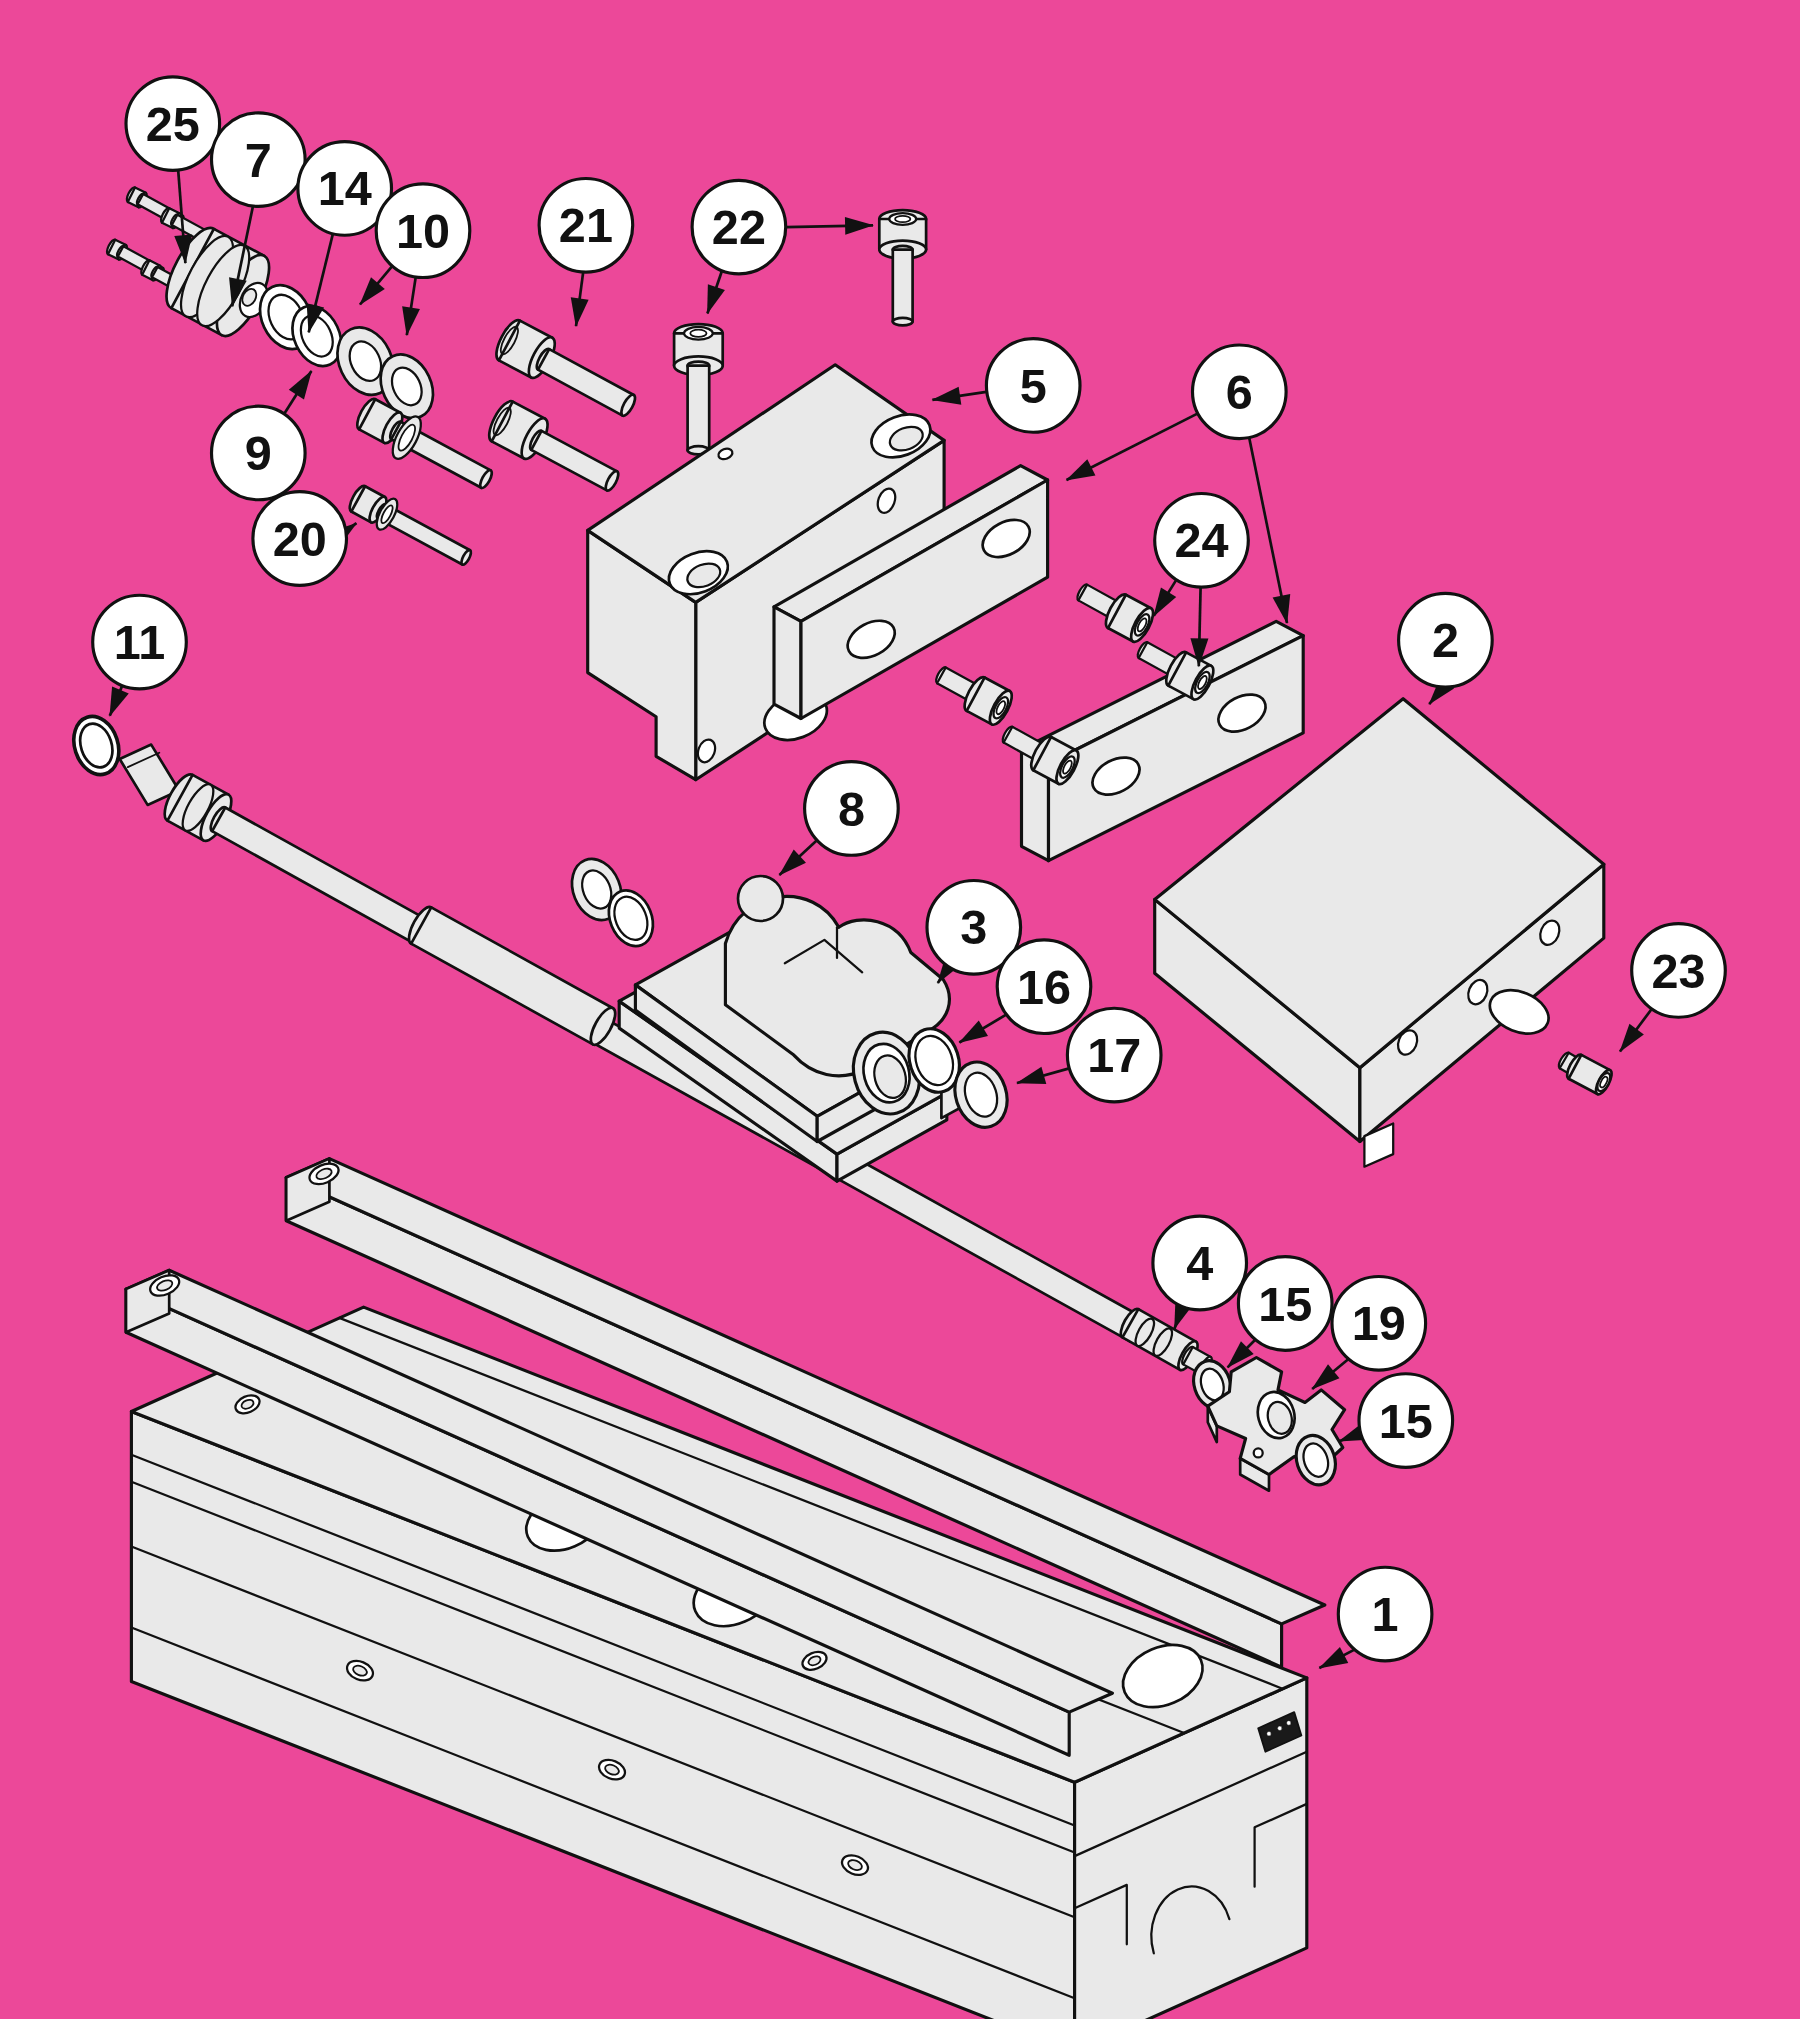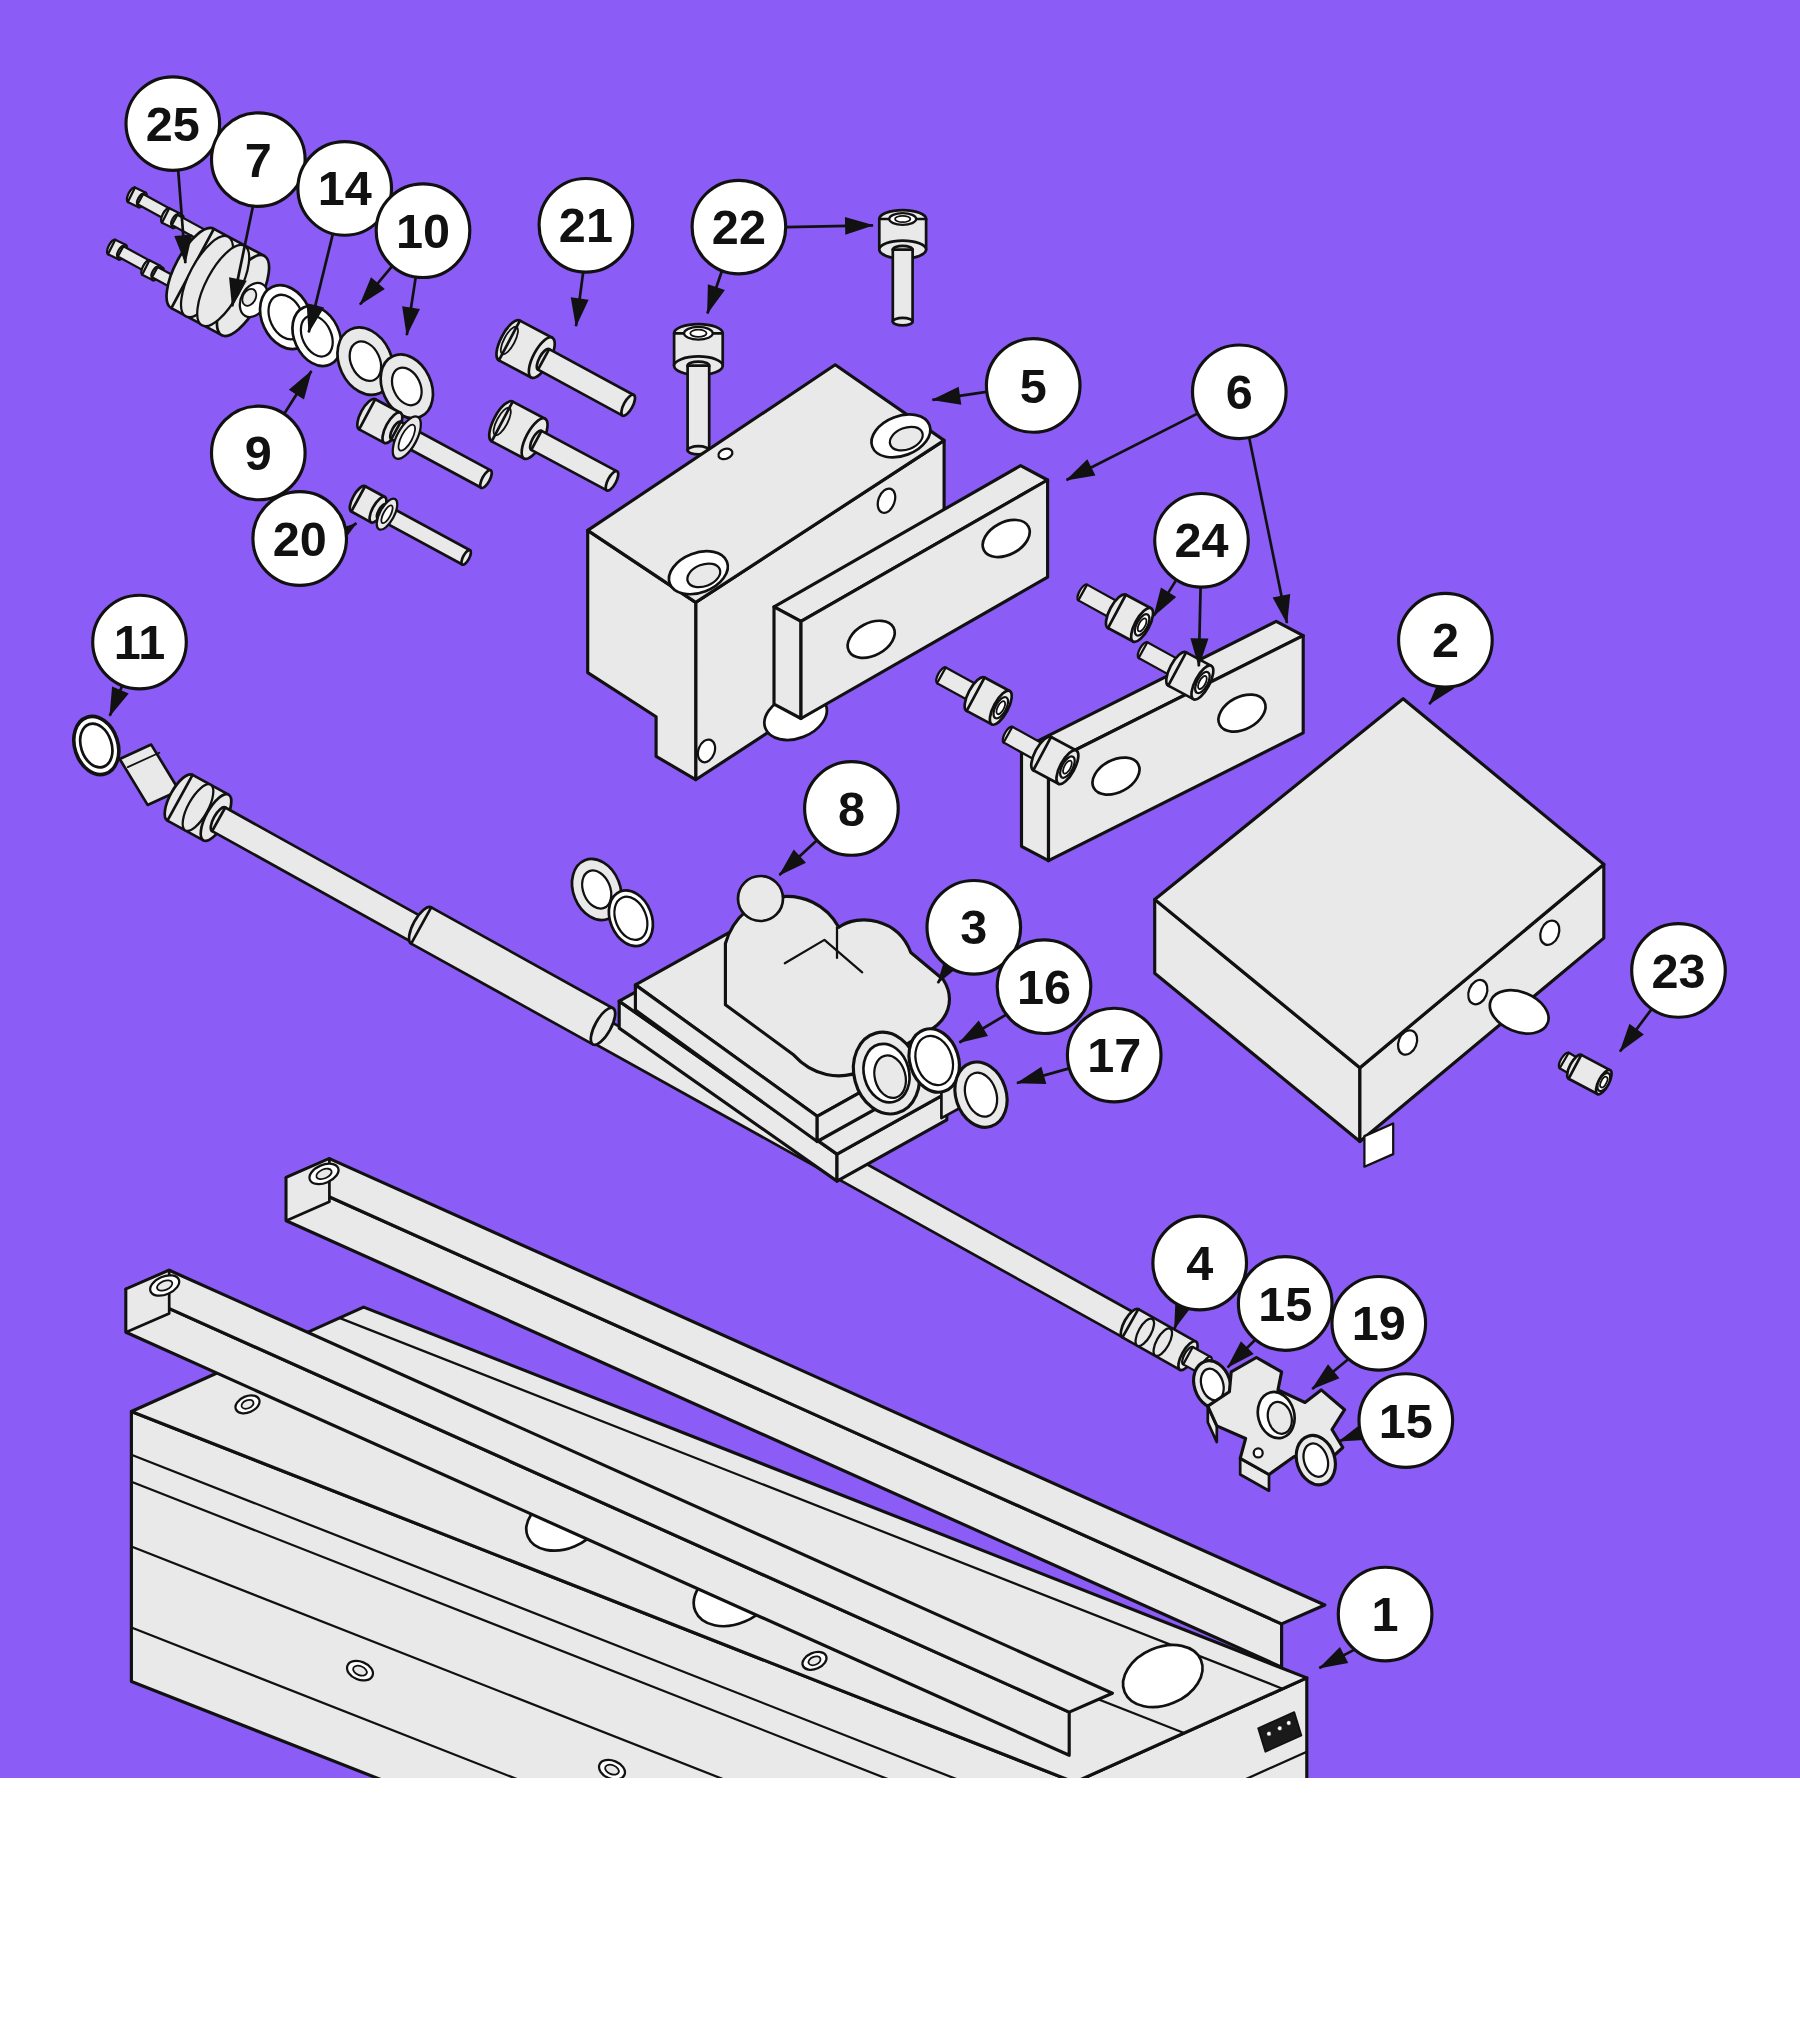--- a/index.html
+++ b/index.html
@@ -1,16 +1,16 @@
 <!DOCTYPE html>
 <html style="font-size:14.4px"><head>
 <meta charset="utf-8">
 <style>
   html,body{margin:0;padding:0;background:#ffffff;}
-  .stage{position:relative;width:1800px;height:1778px;background:#8b5cf6;overflow:hidden;}
+  .stage{position:relative;width:1800px;height:2019px;background:#ec4899;overflow:hidden;}
   svg{display:block;}
   text.balloon-num{font-family:"Liberation Sans",sans-serif;font-weight:700;fill:#111111;}
 </style>
 </head>
 <body>
 
 <div class="stage">
   <svg id="fig" width="1800" height="2040" viewBox="0 0 2000 2266" xmlns="http://www.w3.org/2000/svg">
       <defs>
         <marker id="arw" markerUnits="userSpaceOnUse" markerWidth="36" markerHeight="26" refX="33" refY="13" orient="auto">

